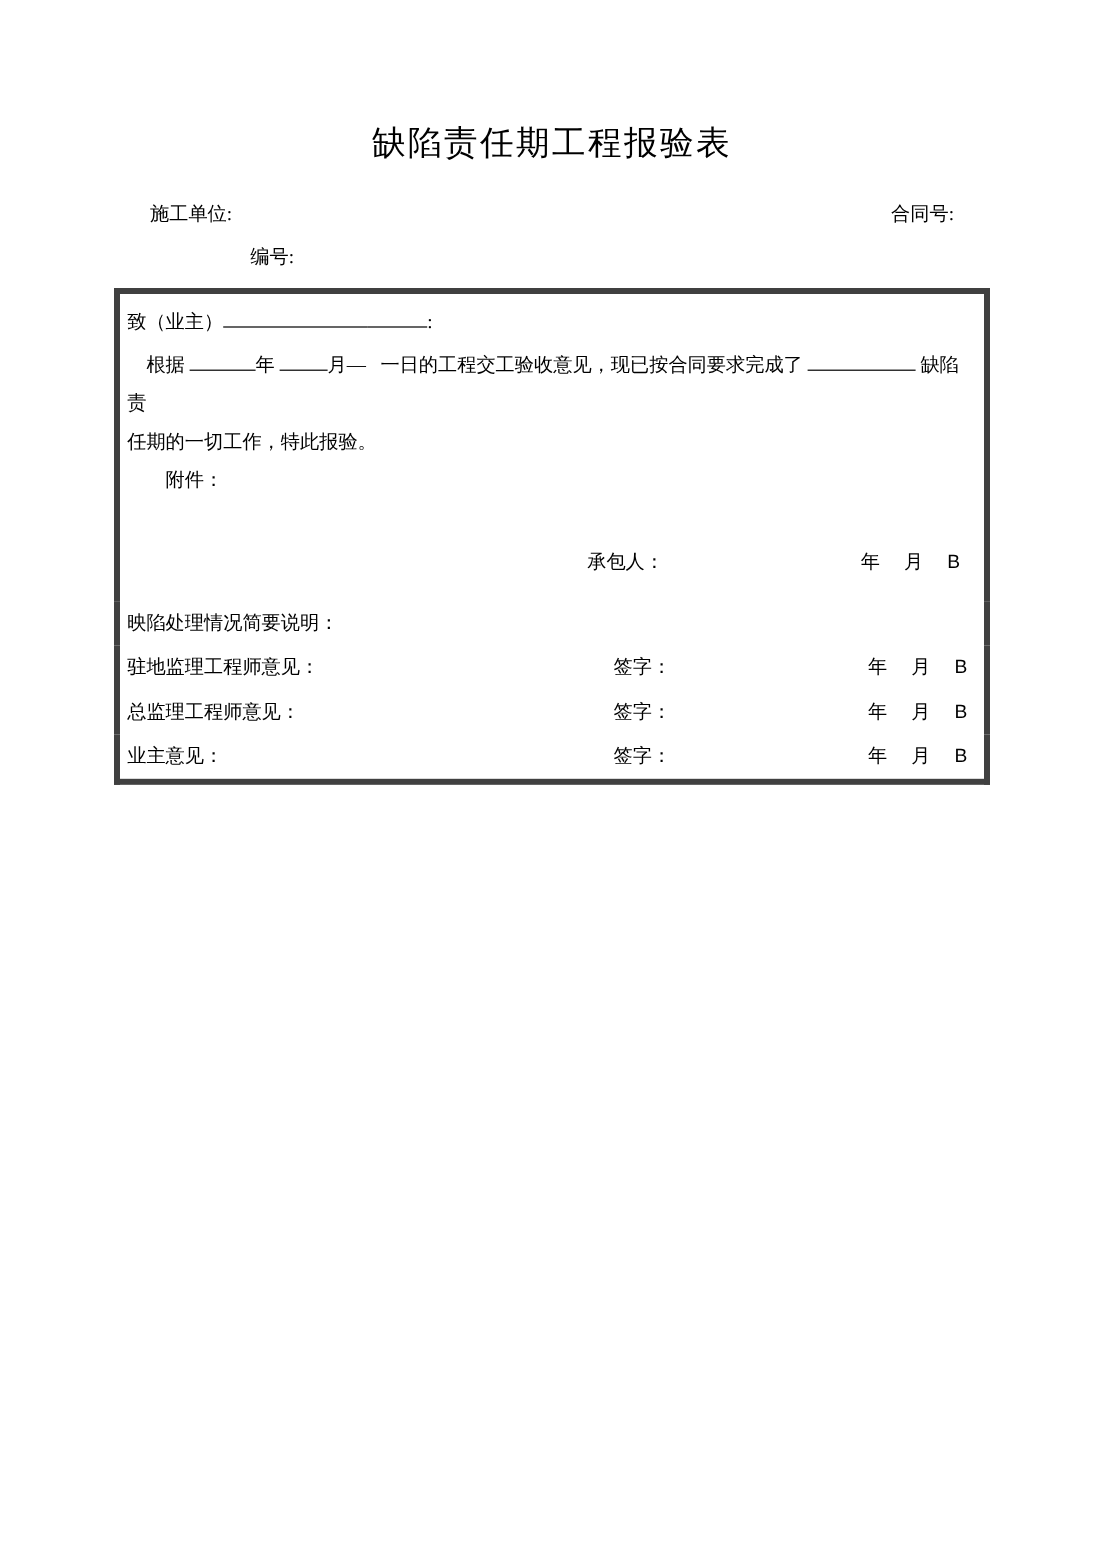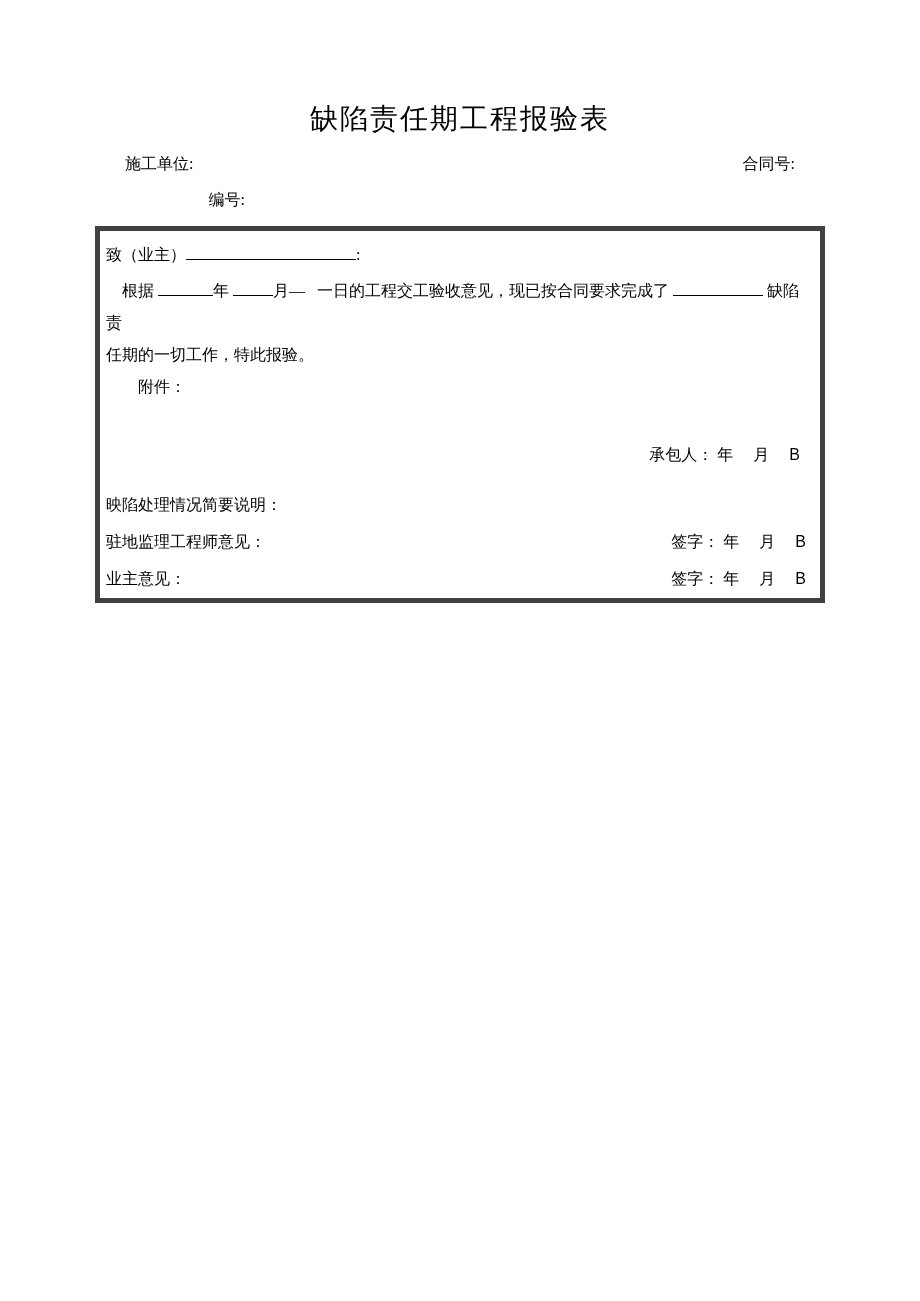--- a/index.html
+++ b/index.html
@@ -13,21 +13,21 @@
       width: 920px;
       margin: 0 auto;
       padding: 100px 95px 120px 95px;
       font-size: 16px;
       color: #000;
     }
     .title {
       text-align: center;
       font-size: 28px;
       font-weight: normal;
-      margin-bottom: 16px;
+      margin-bottom: 30px;
       letter-spacing: 2px;
     }
     .header-row {
       display: flex;
       justify-content: space-between;
       margin-bottom: 15px;
       padding: 0 30px 0 30px;
       gap: 32px;
     }
     .header-left {
@@ -78,20 +78,21 @@
       left: 0;
       right: 0;
       padding: 0 6px;
       text-align: right;
       font-size: 16px;
     }
     .signature-line span {
       display: inline-block;
     }
     .sig-label {
+      margin-right: 160px;
     }
     .date-part {
       letter-spacing: 2px;
     }
     .date-b {
       font-family: Arial, sans-serif;
       font-weight: normal;
       margin-left: 12px;
       margin-right: 6px;
     }
@@ -178,20 +179,33 @@
         <span class="sig-label">签字：</span>
         <span class="date-part">
           <span>年</span>&nbsp;&nbsp;
           <span>月</span>
           <span class="date-b">B</span>
         </span>
       </div>
     </td>
   </tr>
   <tr>
+    <td class="cell section4">
+      <div>总监理工程师意见：</div>
+      <div class="signature-line">
+        <span class="sig-label">签字：</span>
+        <span class="date-part">
+          <span>年</span>&nbsp;&nbsp;
+          <span>月</span>
+          <span class="date-b">B</span>
+        </span>
+      </div>
+    </td>
+  </tr>
+  <tr>
     <td class="cell section5">
       <div>业主意见：</div>
       <div class="signature-line">
         <span class="sig-label">签字：</span>
         <span class="date-part">
           <span>年</span>&nbsp;&nbsp;
           <span>月</span>
           <span class="date-b">B</span>
         </span>
       </div>

